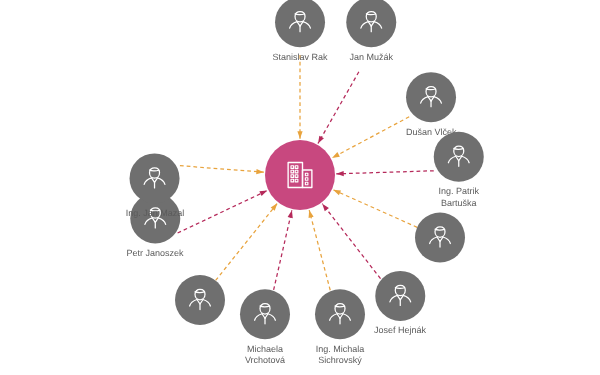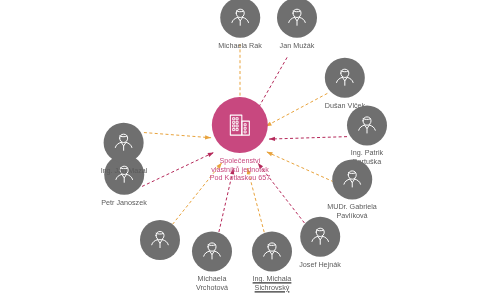--- a/index.html
+++ b/index.html
@@ -115,41 +115,36 @@
         <rect x="11.2" y="14.8" width="2.1" height="2.1"></rect>
         <rect x="7.8" y="18.4" width="2.1" height="2.1"></rect>
         <rect x="11.2" y="18.4" width="2.1" height="2.1"></rect>
         <rect x="19.3" y="13.6" width="2" height="2"></rect>
         <rect x="19.3" y="17.2" width="2" height="2"></rect>
         <rect x="19.3" y="20.8" width="2" height="2"></rect>
       </g>
     </g>
   </svg>
         </div>
-        <div class="center-label" style="color:#c8487f">
-          <div>Společenství</div>
-          <div>vlastníků jednotek</div>
-          <div>Pod Kotlaskou 657</div>
-        </div>
       </div>
       <div class="node person-node" style="left: 240px; top: 24px;">
         <div class="avatar" style="background:#6f6f6f">
           <svg width="26" height="26" viewBox="0 0 26 26" aria-hidden="true">
     <g fill="none" stroke="#ffffff" stroke-width="1" stroke-linecap="round" stroke-linejoin="round">
       <path d="M9 8.4c0-2.4 1.7-3.9 4-3.9s4 1.5 4 3.9c0 2.5-1.7 4.4-4 4.4s-4-1.9-4-4.4z"></path>
       <path d="M9.1 6.3c1.3 .9 5.1 1.1 7.2 .2"></path>
       <path d="M10.6 12.6 13 16.2l2.4-3.6"></path>
       <path d="M10.6 12.6c-3 .9-5.2 2.5-5.9 5.2"></path>
       <path d="M15.4 12.6c3 .9 5.2 2.5 5.9 5.2"></path>
       <path d="M13 16.2v4.4"></path>
     </g>
   </svg>
         </div>
         <div class="node-label" style="color:#5b5b5b">
-          <div>Michaela Rak</div>
+          <div>Stanislav Rak</div>
         </div>
       </div>
       <div class="node person-node" style="left: 297px; top: 24px;">
         <div class="avatar" style="background:#6f6f6f">
           <svg width="26" height="26" viewBox="0 0 26 26" aria-hidden="true">
     <g fill="none" stroke="#ffffff" stroke-width="1" stroke-linecap="round" stroke-linejoin="round">
       <path d="M9 8.4c0-2.4 1.7-3.9 4-3.9s4 1.5 4 3.9c0 2.5-1.7 4.4-4 4.4s-4-1.9-4-4.4z"></path>
       <path d="M9.1 6.3c1.3 .9 5.1 1.1 7.2 .2"></path>
       <path d="M10.6 12.6 13 16.2l2.4-3.6"></path>
       <path d="M10.6 12.6c-3 .9-5.2 2.5-5.9 5.2"></path>
@@ -203,43 +198,39 @@
     <g fill="none" stroke="#ffffff" stroke-width="1" stroke-linecap="round" stroke-linejoin="round">
       <path d="M9 8.4c0-2.4 1.7-3.9 4-3.9s4 1.5 4 3.9c0 2.5-1.7 4.4-4 4.4s-4-1.9-4-4.4z"></path>
       <path d="M9.1 6.3c1.3 .9 5.1 1.1 7.2 .2"></path>
       <path d="M10.6 12.6 13 16.2l2.4-3.6"></path>
       <path d="M10.6 12.6c-3 .9-5.2 2.5-5.9 5.2"></path>
       <path d="M15.4 12.6c3 .9 5.2 2.5 5.9 5.2"></path>
       <path d="M13 16.2v4.4"></path>
     </g>
   </svg>
         </div>
-        <div class="node-label" style="color:#5b5b5b">
-          <div>MUDr. Gabriela</div>
-          <div>Pavlíková</div>
-        </div>
       </div>
       <div class="node person-node" style="left: 320px; top: 243px;">
         <div class="avatar" style="background:#6f6f6f">
           <svg width="26" height="26" viewBox="0 0 26 26" aria-hidden="true">
     <g fill="none" stroke="#ffffff" stroke-width="1" stroke-linecap="round" stroke-linejoin="round">
       <path d="M9 8.4c0-2.4 1.7-3.9 4-3.9s4 1.5 4 3.9c0 2.5-1.7 4.4-4 4.4s-4-1.9-4-4.4z"></path>
       <path d="M9.1 6.3c1.3 .9 5.1 1.1 7.2 .2"></path>
       <path d="M10.6 12.6 13 16.2l2.4-3.6"></path>
       <path d="M10.6 12.6c-3 .9-5.2 2.5-5.9 5.2"></path>
       <path d="M15.4 12.6c3 .9 5.2 2.5 5.9 5.2"></path>
       <path d="M13 16.2v4.4"></path>
     </g>
   </svg>
         </div>
         <div class="node-label" style="color:#5b5b5b">
           <div>Josef Hejnák</div>
         </div>
       </div>
-      <div class="node person-node" style="left: 272px; top: 262px; text-decoration: underline;">
+      <div class="node person-node" style="left: 272px; top: 262px;">
         <div class="avatar" style="background:#6f6f6f">
           <svg width="26" height="26" viewBox="0 0 26 26" aria-hidden="true">
     <g fill="none" stroke="#ffffff" stroke-width="1" stroke-linecap="round" stroke-linejoin="round">
       <path d="M9 8.4c0-2.4 1.7-3.9 4-3.9s4 1.5 4 3.9c0 2.5-1.7 4.4-4 4.4s-4-1.9-4-4.4z"></path>
       <path d="M9.1 6.3c1.3 .9 5.1 1.1 7.2 .2"></path>
       <path d="M10.6 12.6 13 16.2l2.4-3.6"></path>
       <path d="M10.6 12.6c-3 .9-5.2 2.5-5.9 5.2"></path>
       <path d="M15.4 12.6c3 .9 5.2 2.5 5.9 5.2"></path>
       <path d="M13 16.2v4.4"></path>
     </g>

